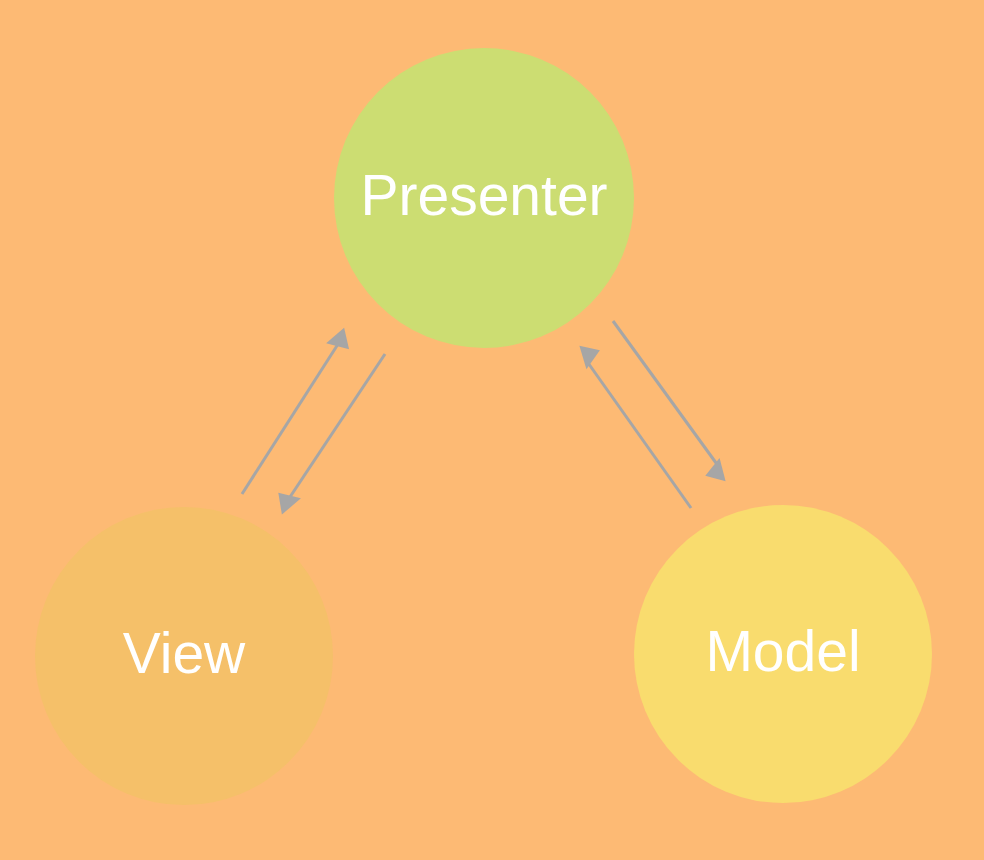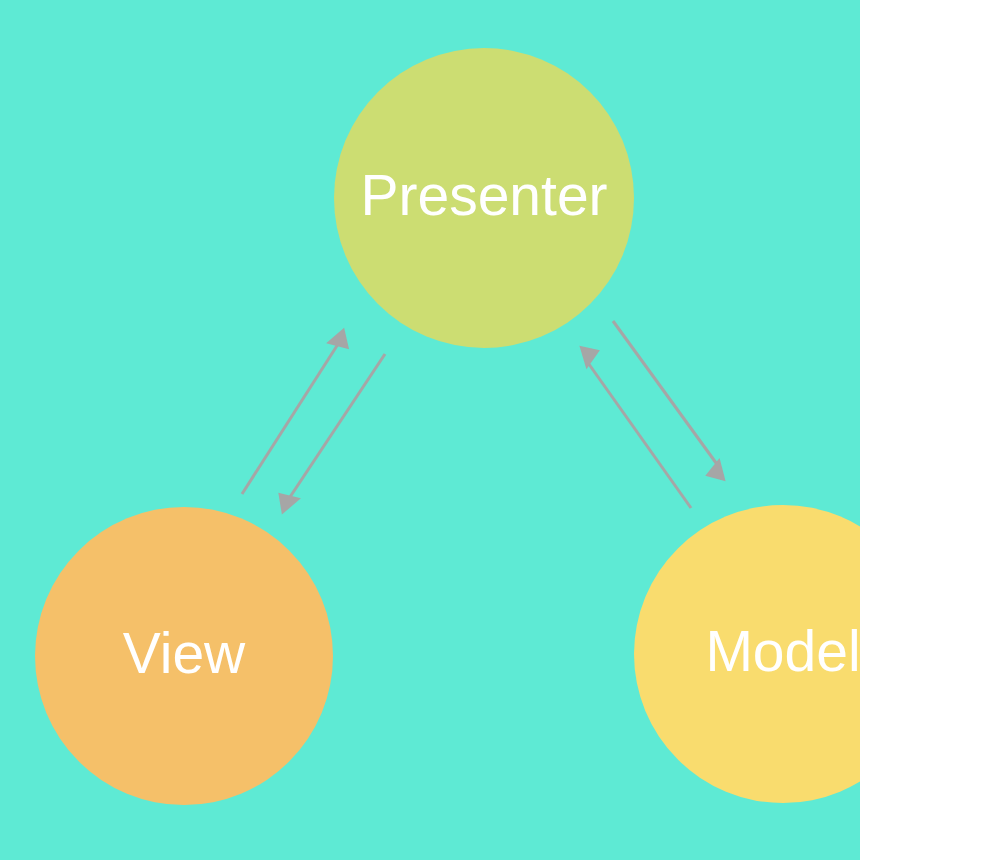--- a/index.html
+++ b/index.html
@@ -5,25 +5,24 @@
   html, body {
     margin: 0;
     padding: 0;
     background: #ffffff;
   }
   body {
     font-family: "Liberation Sans", sans-serif;
   }
   #canvas {
     position: relative;
-    width: 832px;
+    width: 984px;
     height: 860px;
-    background: #5eead4;
+    background: #fdba74;
     overflow: hidden;
-    padding-left: 28px;
   }
   #diagram-svg {
     position: absolute;
     left: 0;
     top: 0;
     width: 984px;
     height: 860px;
     display: block;
   }
   .node-label {

